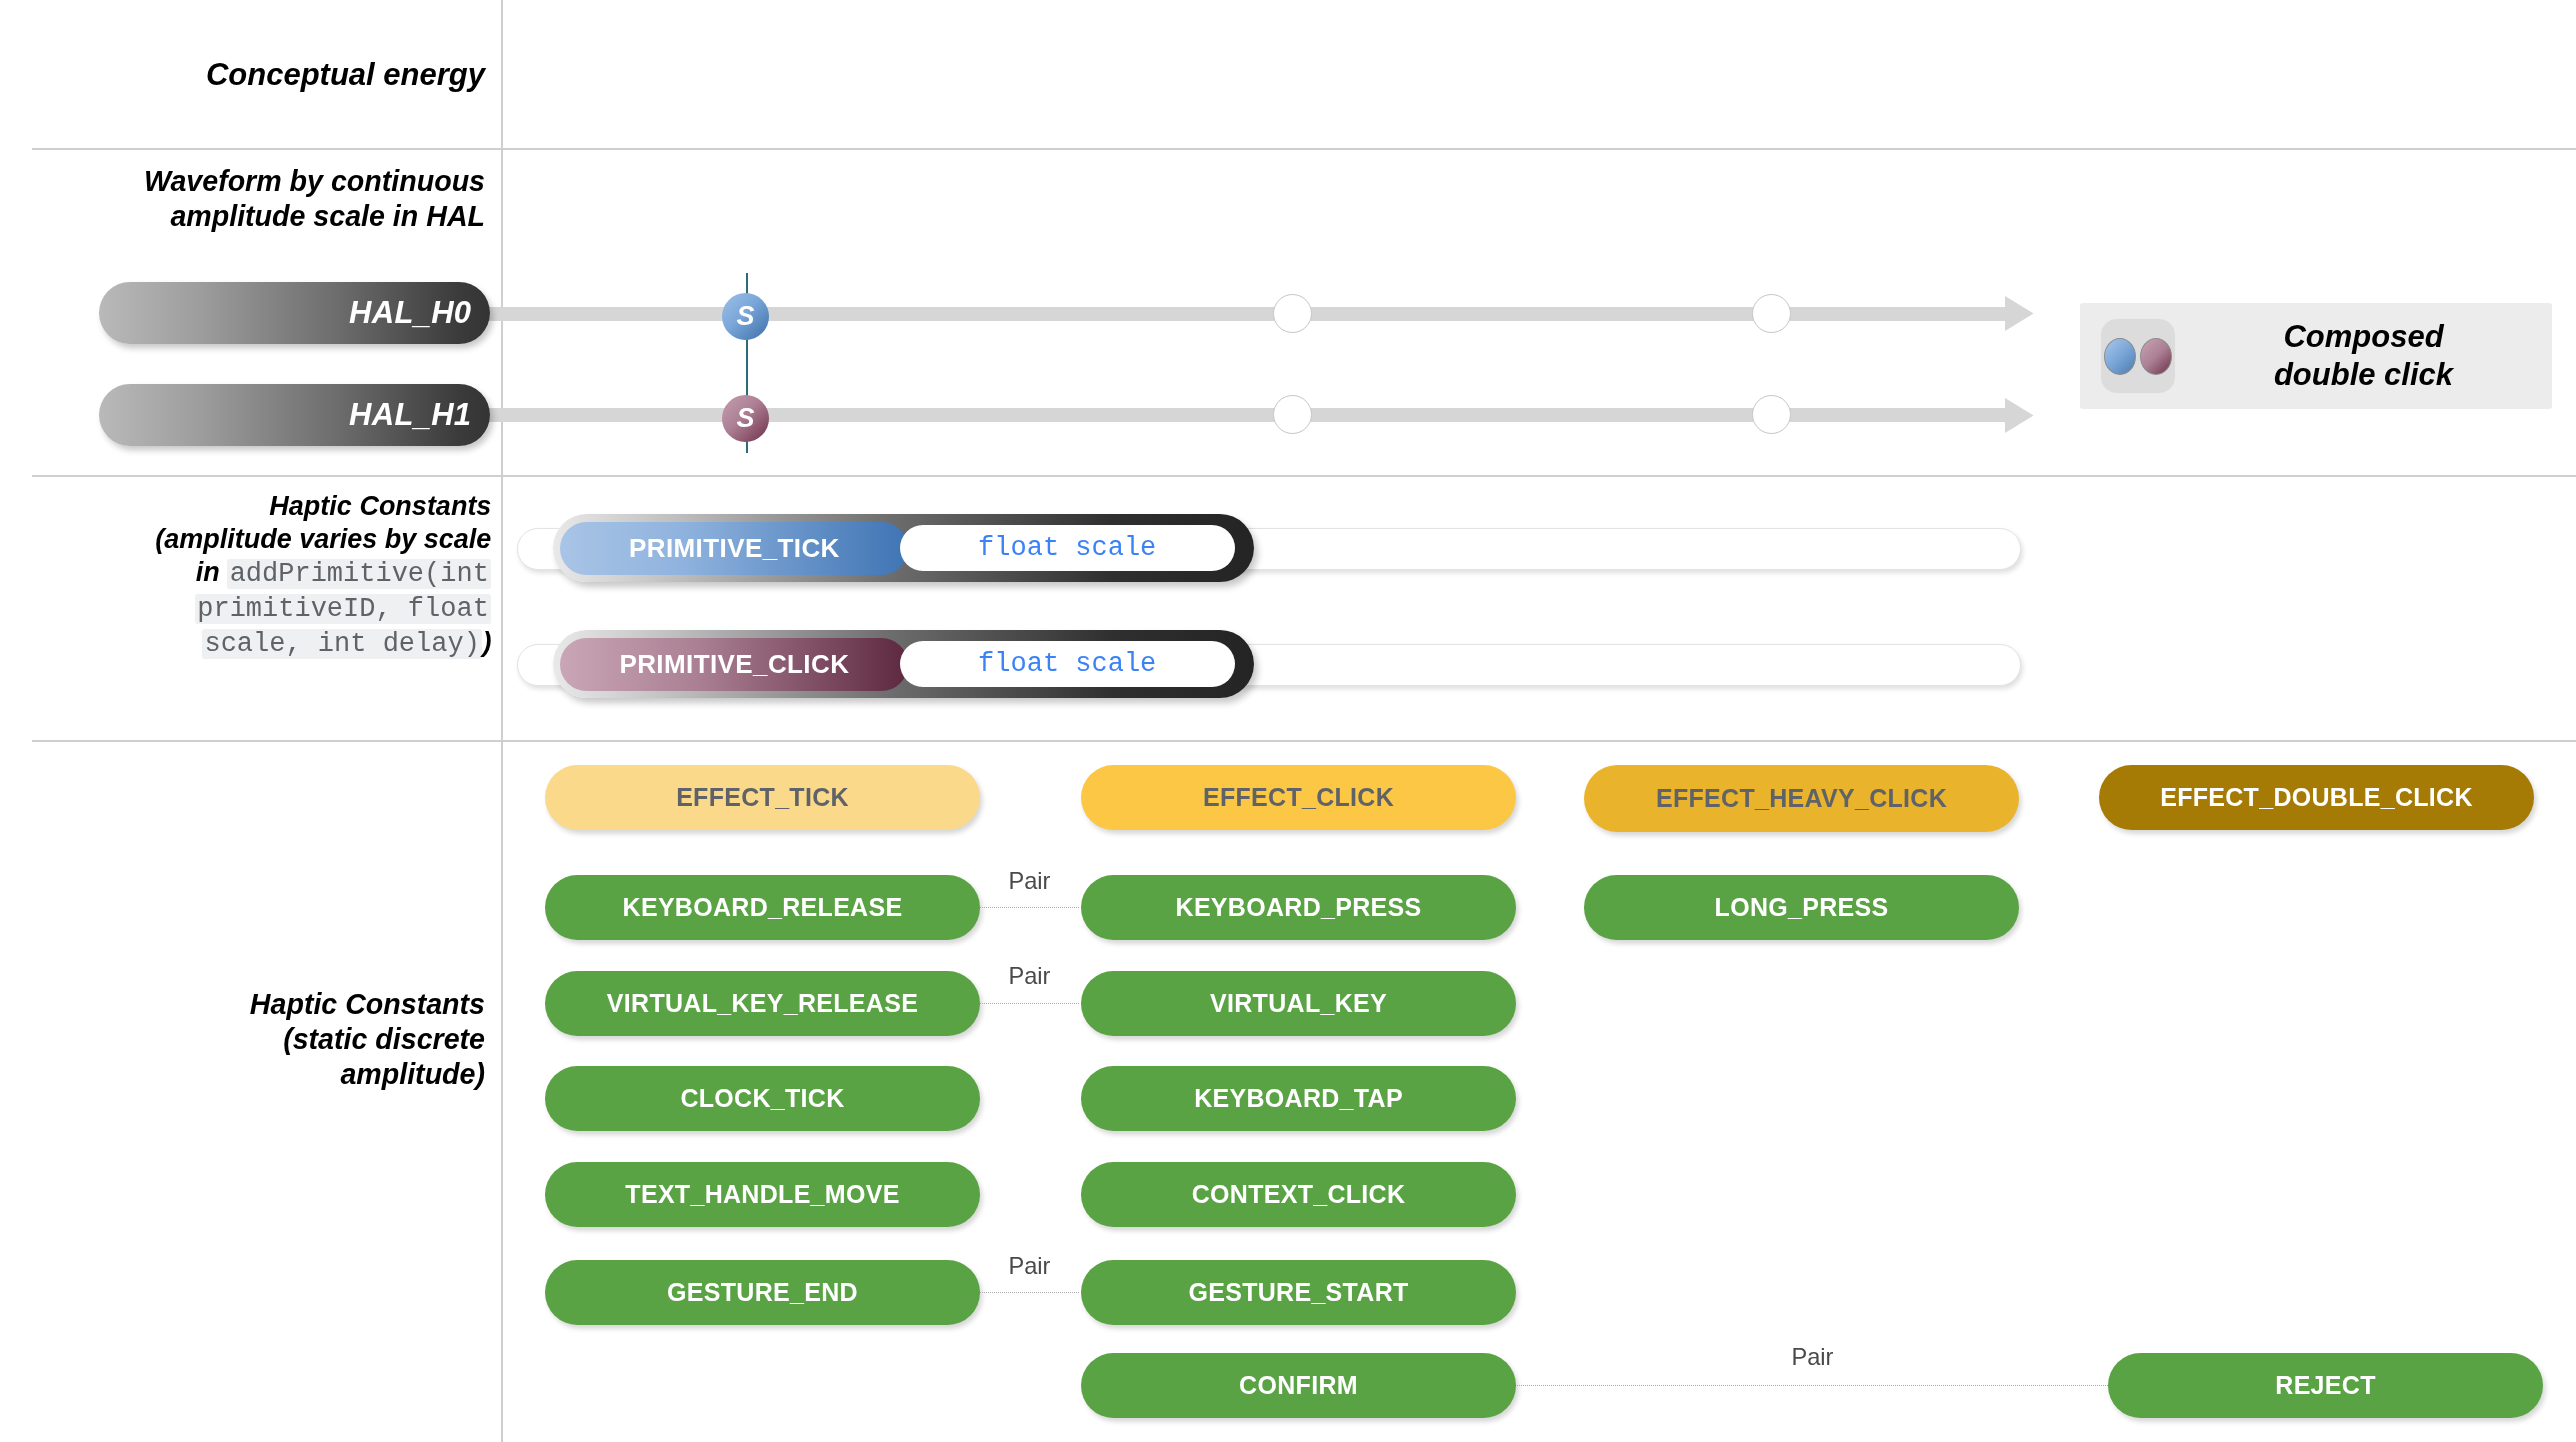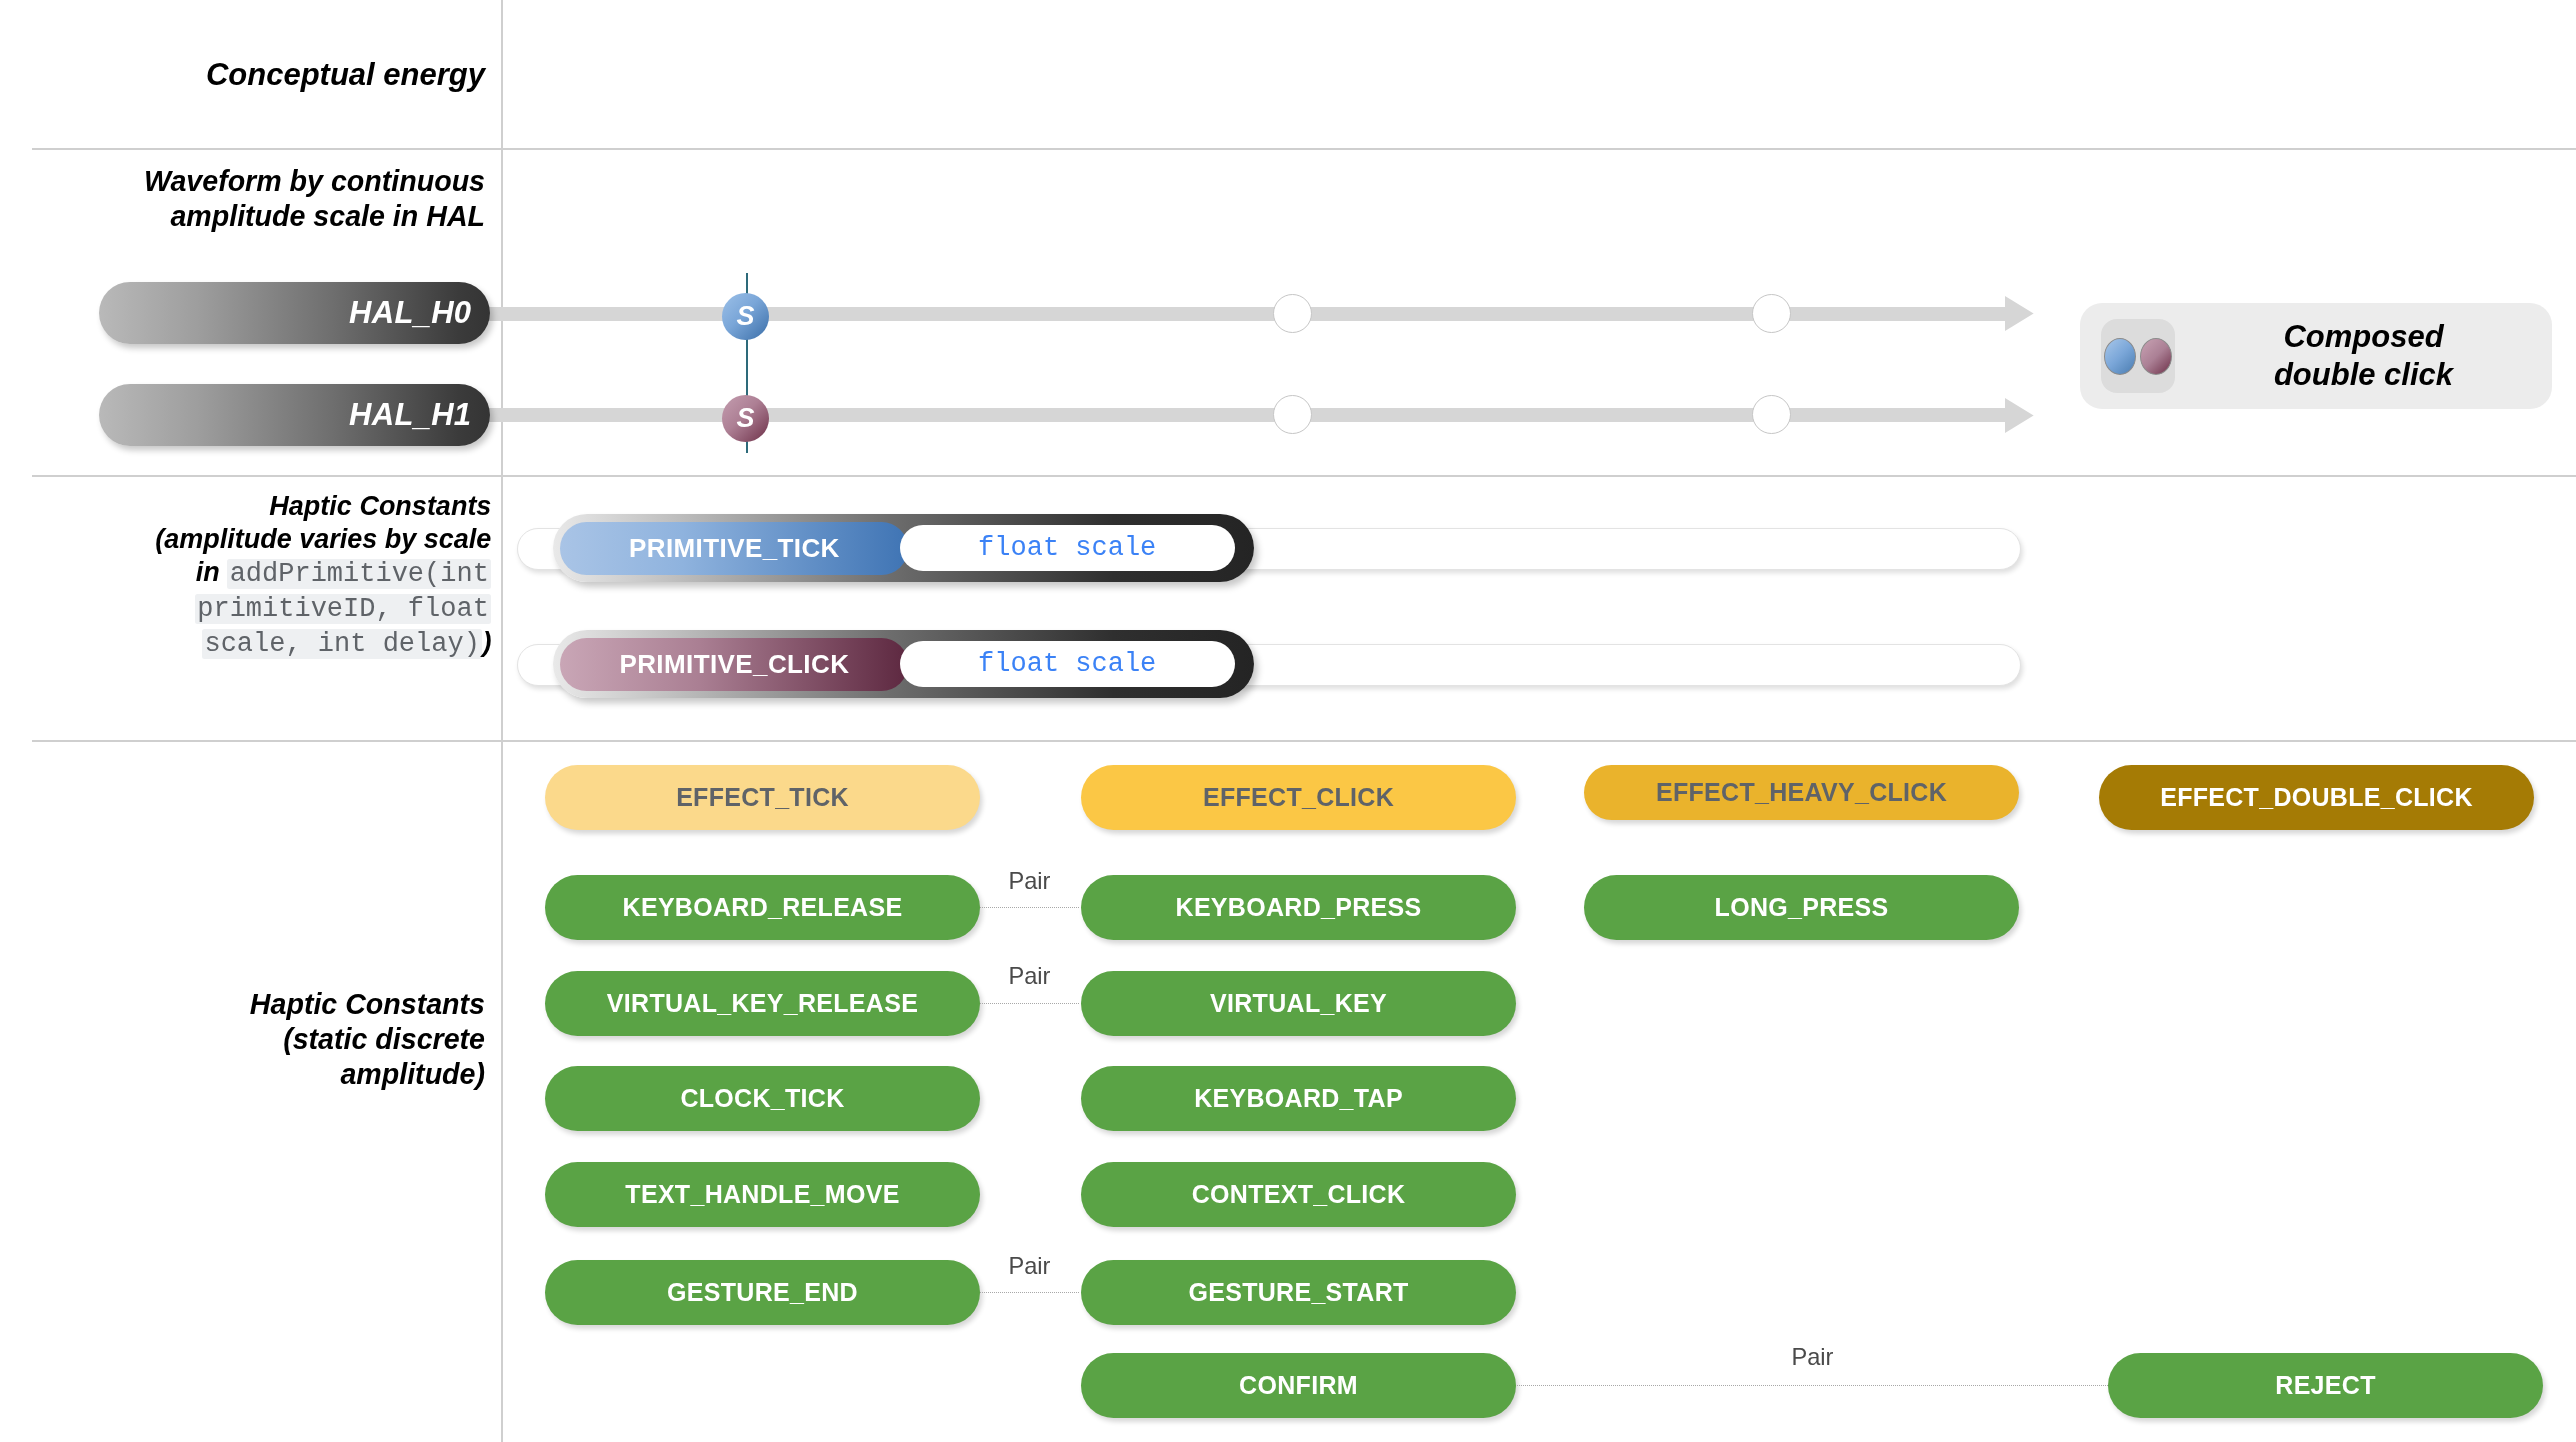--- a/index.html
+++ b/index.html
@@ -40,21 +40,21 @@
       color:#fff;font-style:italic;font-weight:bold;font-size:31px;letter-spacing:0.3px;}
 
   .node{position:absolute;border-radius:50%;border:1.9px solid #c6c6c6;background:#fff;}
   .smark{position:absolute;border-radius:50%;display:flex;align-items:center;justify-content:center;
       color:#fff;font-style:italic;font-weight:bold;font-size:27px;}
   .smark.blue{background:linear-gradient(135deg,#9cc0e8 0%,#7aa6d8 45%,#3a6ea8 100%);}
   .smark.mauve{background:linear-gradient(135deg,#c49eb0 0%,#ad7f94 45%,#6d3048 100%);}
   .vguide{position:absolute;width:1.9px;background:#2d6a7a;}
 
   
-  .composed{position:absolute;background:#ececec;border-radius:22px;display:flex;align-items:center;}
+  .composed{position:absolute;background:#ececec;border-radius:3px;display:flex;align-items:center;}
   .composed .chip{width:74px;height:74px;border-radius:16px;background:#dcdcdc;
       margin-left:21px;display:flex;align-items:center;justify-content:center;gap:3.7px;}
   .composed .dot{width:30px;height:35px;border-radius:50%;border:0.6px solid #8b8b8b;}
   .composed .dot.blue{background:linear-gradient(135deg,#a8c7ea 0%,#7aa6d8 50%,#4a7cb0 100%);}
   .composed .dot.mauve{background:linear-gradient(135deg,#c9a3b4 0%,#ab8095 50%,#6d3048 100%);}
   .composed .txt{flex:1;text-align:center;font-style:italic;font-weight:bold;
       font-size:31px;line-height:1.24;color:#000;}
 
   
   .ptrack{position:absolute;background:#fff;border:1.2px solid #e3e3e3;border-radius:620px;
@@ -148,21 +148,21 @@
   </div>
 
   <div class="rowlabel" style="left:25px;top:987px;width:428px;font-size:28.6px;">
     <div>Haptic Constants</div>
     <div>(static discrete</div>
     <div>amplitude)</div>
   </div>
 
   <div class="pill effect" style="left:513px;top:765px;width:435px;height:65px;background:#fbd98b;color:#5f6368;">EFFECT_TICK</div>
   <div class="pill effect" style="left:1049px;top:765px;width:435px;height:65px;background:#fbc745;color:#5f6368;">EFFECT_CLICK</div>
-  <div class="pill effect" style="left:1552px;top:765px;width:435px;height:55px;background:#eab32c;color:#5f6368;">EFFECT_HEAVY_CLICK</div>
+  <div class="pill effect" style="left:1552px;top:765px;width:435px;height:67px;background:#eab32c;color:#5f6368;">EFFECT_HEAVY_CLICK</div>
   <div class="pill effect" style="left:2067px;top:765px;width:435px;height:65px;background:#a57b05;color:#ffffff;">EFFECT_DOUBLE_CLICK</div>
 
   <div class="pill green" style="left:513px;top:875px;width:435px;height:65px;">KEYBOARD_RELEASE</div>
   <div class="pill green" style="left:513px;top:971px;width:435px;height:65px;">VIRTUAL_KEY_RELEASE</div>
   <div class="pill green" style="left:513px;top:1066px;width:435px;height:65px;">CLOCK_TICK</div>
   <div class="pill green" style="left:513px;top:1162px;width:435px;height:65px;">TEXT_HANDLE_MOVE</div>
   <div class="pill green" style="left:513px;top:1260px;width:435px;height:65px;">GESTURE_END</div>
 
   <div class="pill green" style="left:1049px;top:875px;width:435px;height:65px;">KEYBOARD_PRESS</div>
   <div class="pill green" style="left:1049px;top:971px;width:435px;height:65px;">VIRTUAL_KEY</div>

